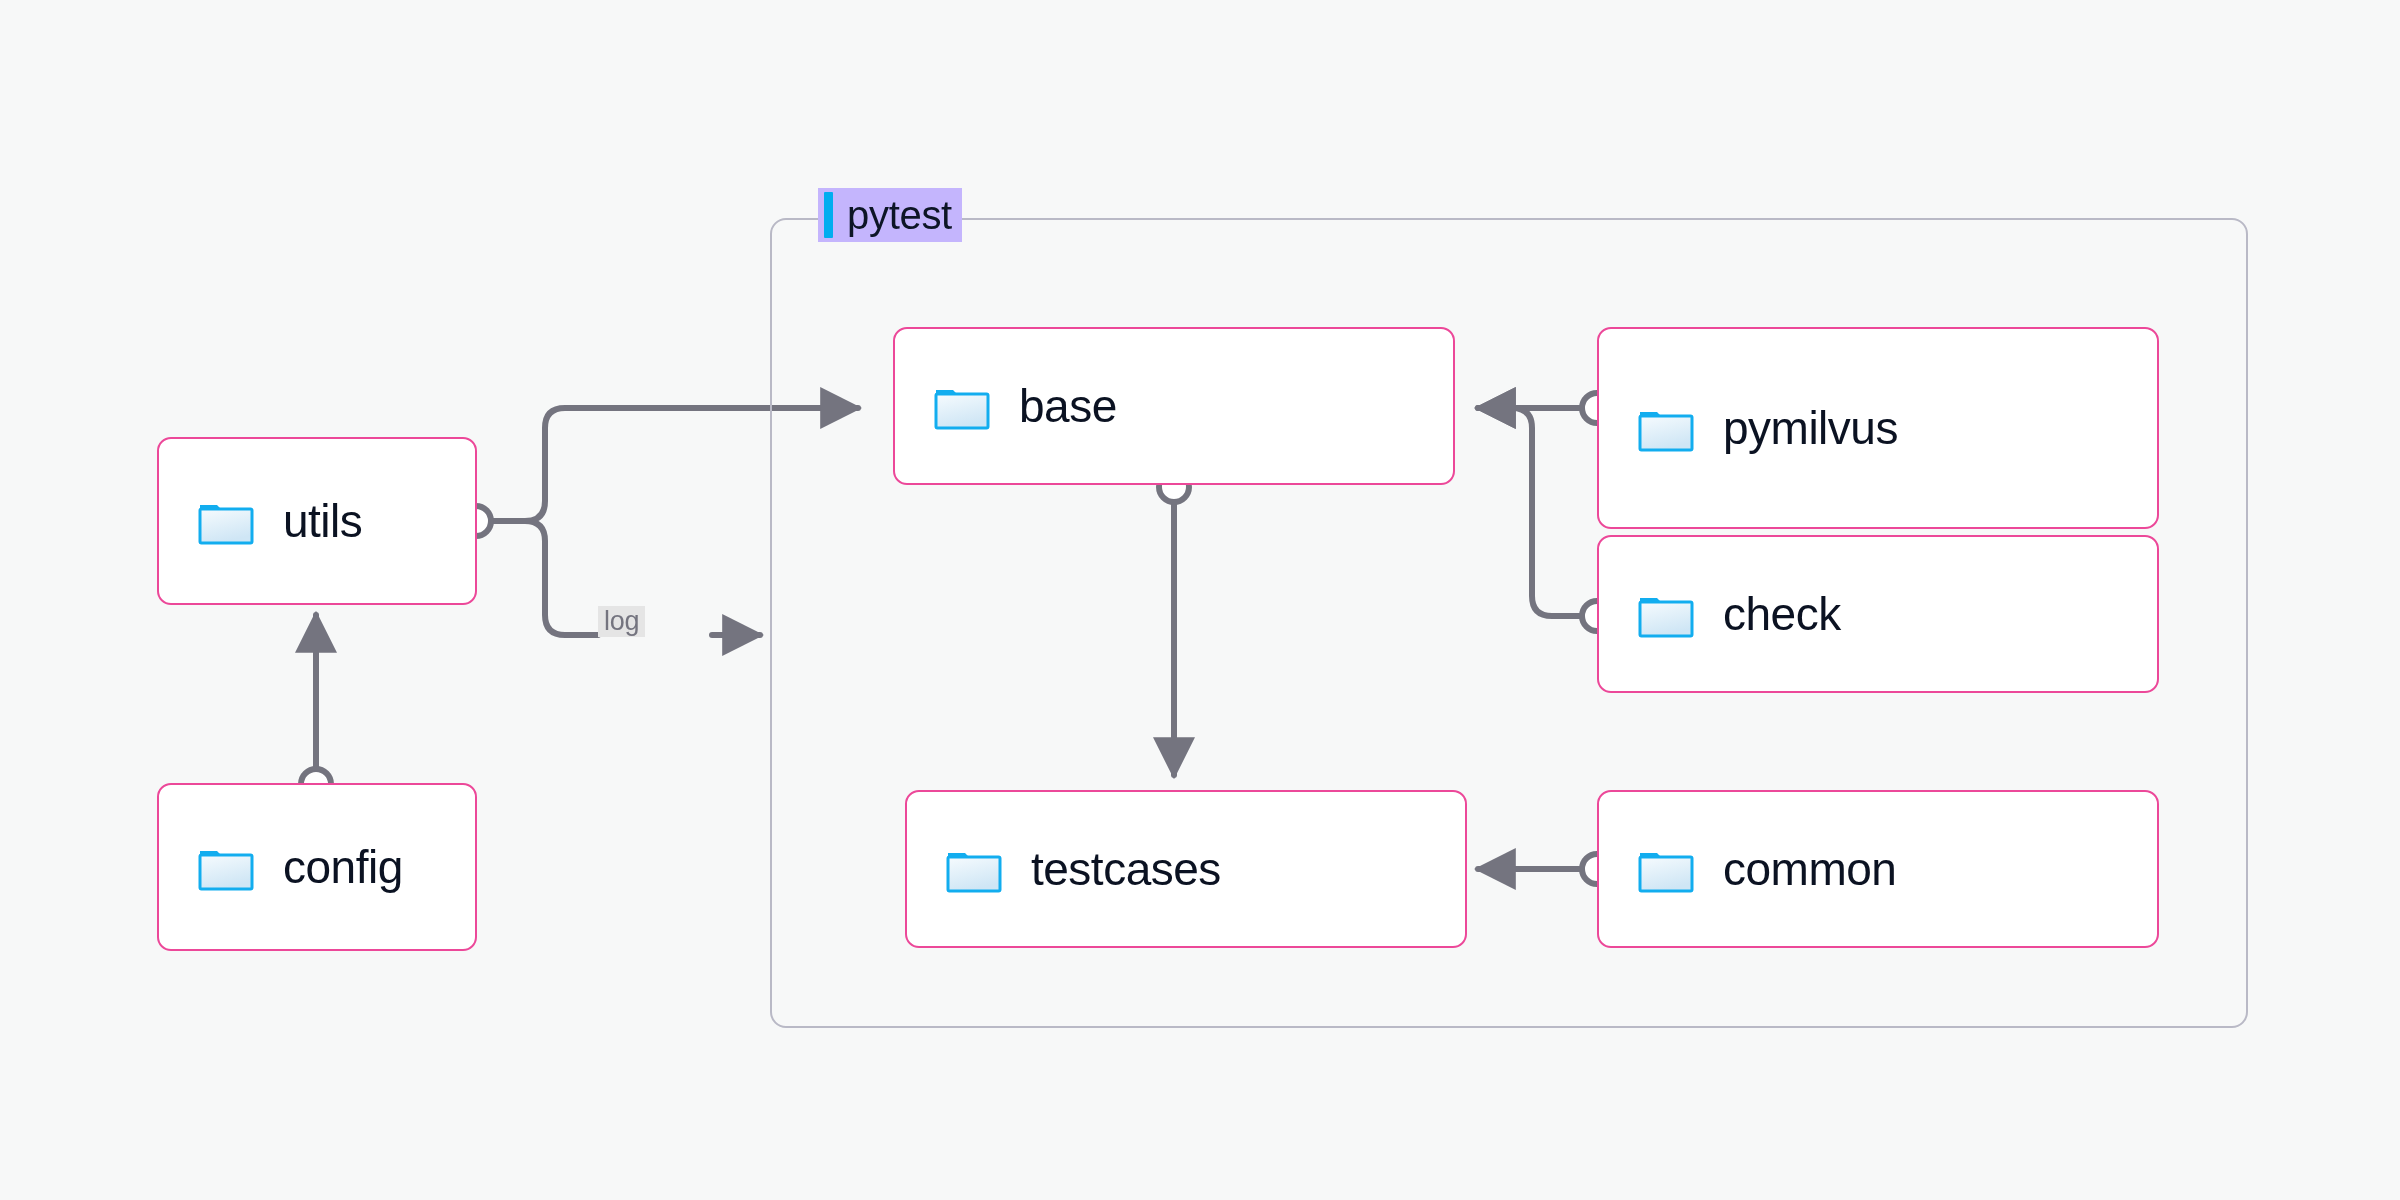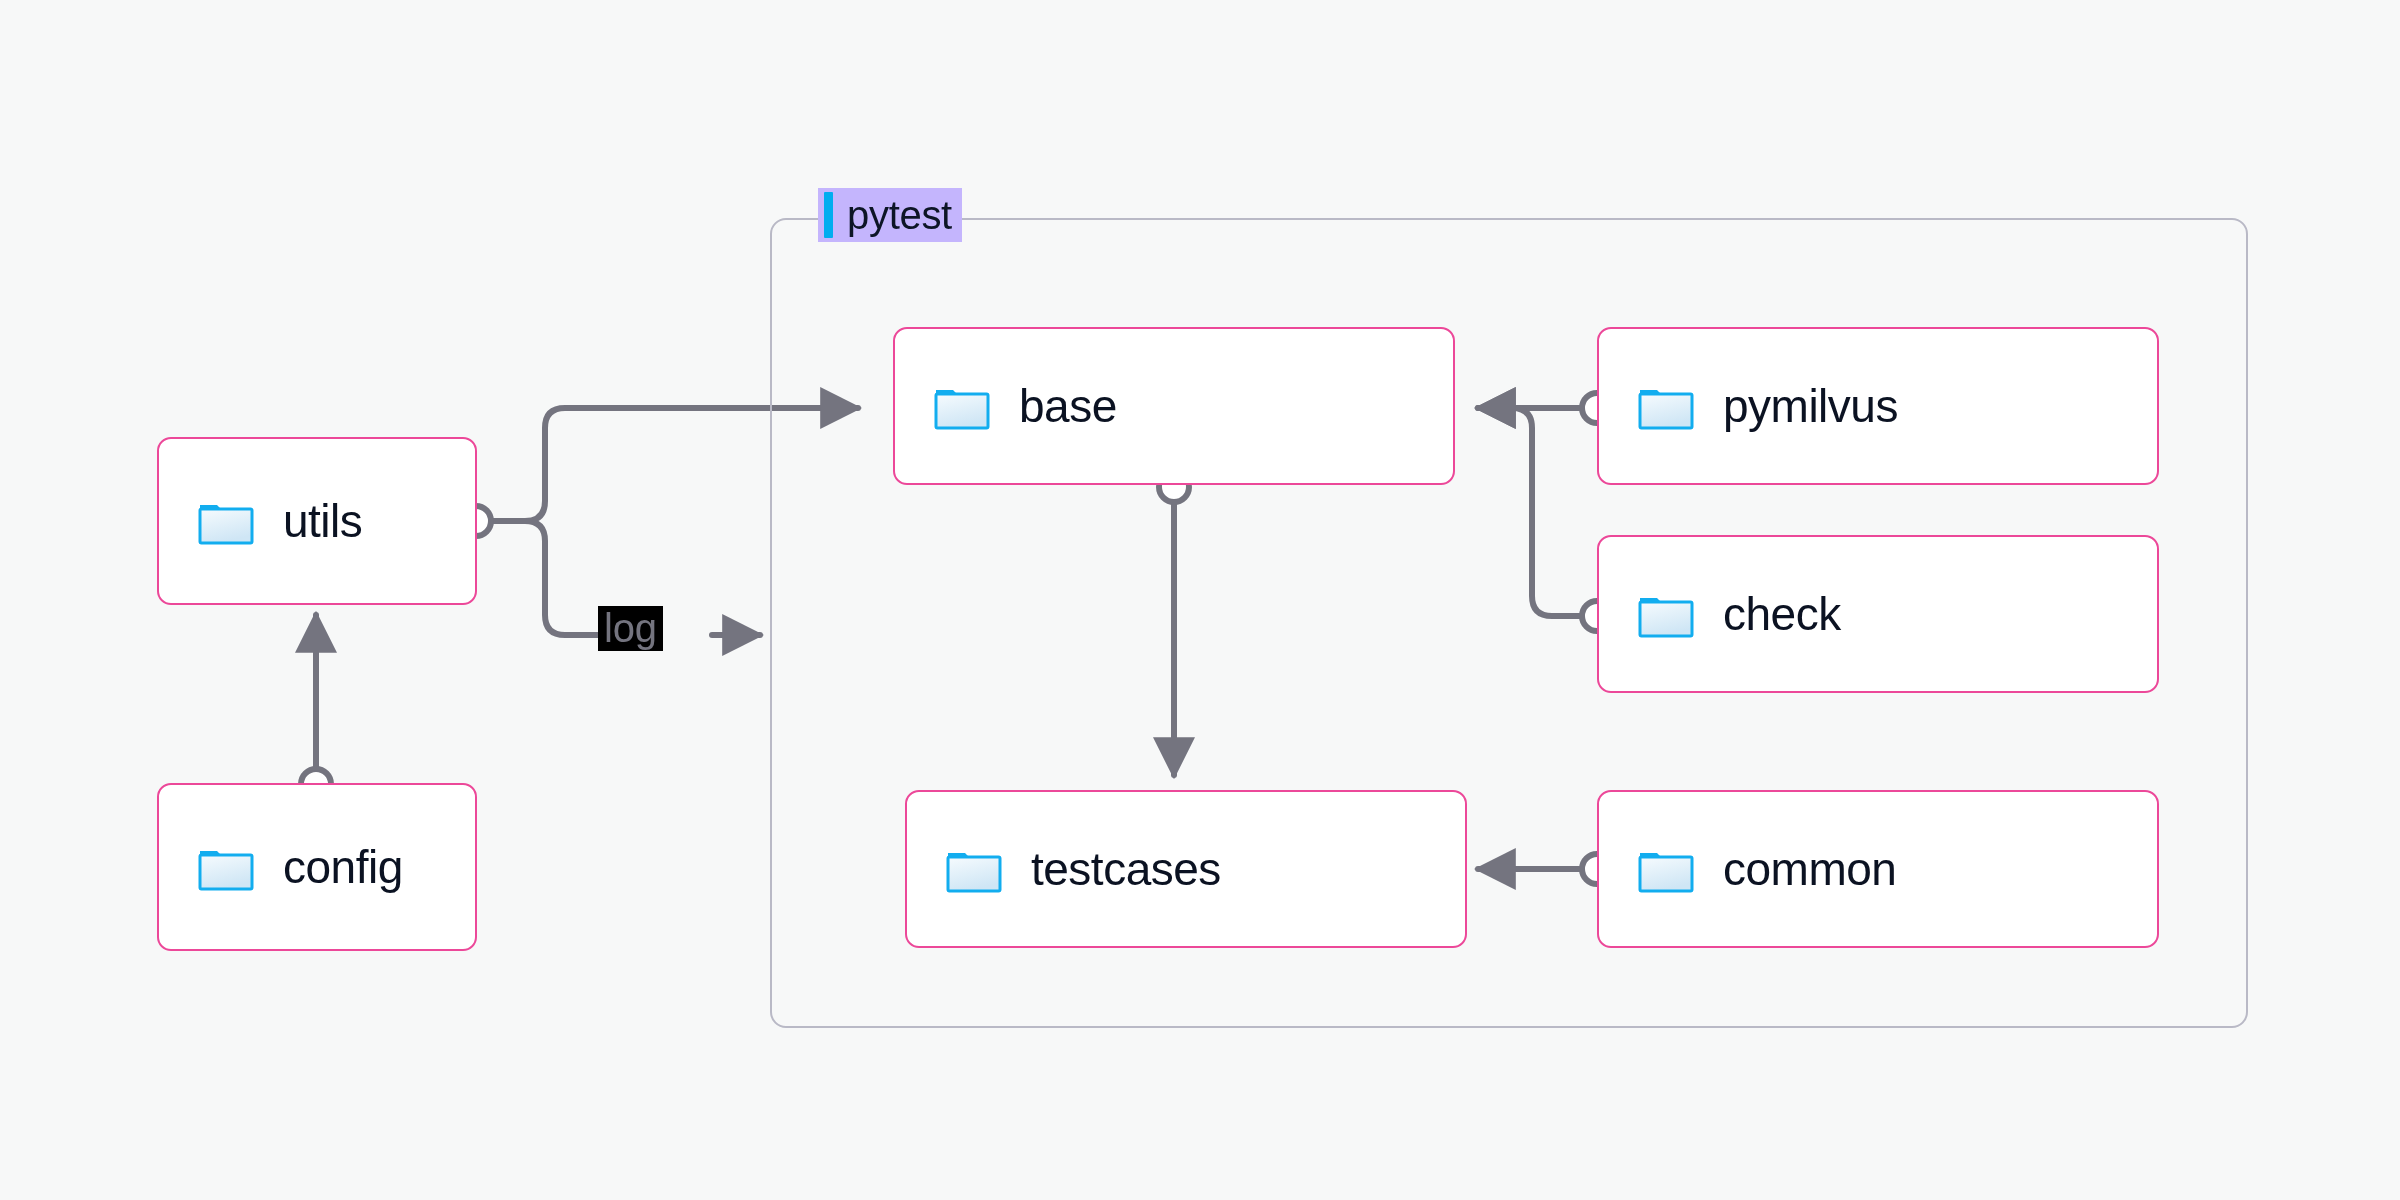--- a/index.html
+++ b/index.html
@@ -83,25 +83,25 @@
   .folder-icon {
     flex: none;
     width: 58px;
     height: 50px;
     display: block;
   }
 
   
   .edge-label {
     position: absolute;
-    font-size: 40px;
+    font-size: 27px;
     color: #74747f;
     white-space: nowrap;
     letter-spacing: -0.2px;
-    background: #000000;
+    background: #e5e5e5;
     padding: 0 6px;
   }
 </style>
 </head>
 <body>
 
 <div id="stage">
 
   <svg id="edges" viewBox="0 0 2400 1200" width="2400" height="1200" xmlns="http://www.w3.org/2000/svg">
     <defs>
@@ -170,21 +170,21 @@
   </div>
 
   <div class="node" style="left:893px; top:790px; width:562px; height:158px;margin-left:12px;">
     <svg class="folder-icon" viewBox="0 0 58 50" xmlns="http://www.w3.org/2000/svg">
       <path d="M3 9 h17 l5 5 h30 v2 H3 Z" fill="#12ADEF"></path>
       <rect x="3" y="13" width="52" height="34" rx="1.5" fill="url(#folderGrad)" stroke="#12ADEF" stroke-width="3"></rect>
     </svg>
     <span class="node-label">testcases</span>
   </div>
 
-  <div class="node" style="left:1597px; top:327px; width:562px; height:158px;">
+  <div class="node" style="left:1597px; top:327px; width:562px; height:202px;">
     <svg class="folder-icon" viewBox="0 0 58 50" xmlns="http://www.w3.org/2000/svg">
       <path d="M3 9 h17 l5 5 h30 v2 H3 Z" fill="#12ADEF"></path>
       <rect x="3" y="13" width="52" height="34" rx="1.5" fill="url(#folderGrad)" stroke="#12ADEF" stroke-width="3"></rect>
     </svg>
     <span class="node-label">pymilvus</span>
   </div>
 
   <div class="node" style="left:1597px; top:535px; width:562px; height:158px;">
     <svg class="folder-icon" viewBox="0 0 58 50" xmlns="http://www.w3.org/2000/svg">
       <path d="M3 9 h17 l5 5 h30 v2 H3 Z" fill="#12ADEF"></path>

